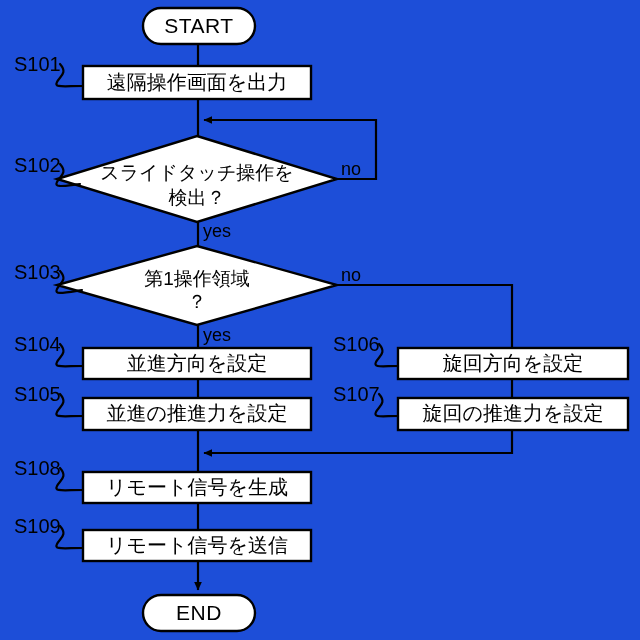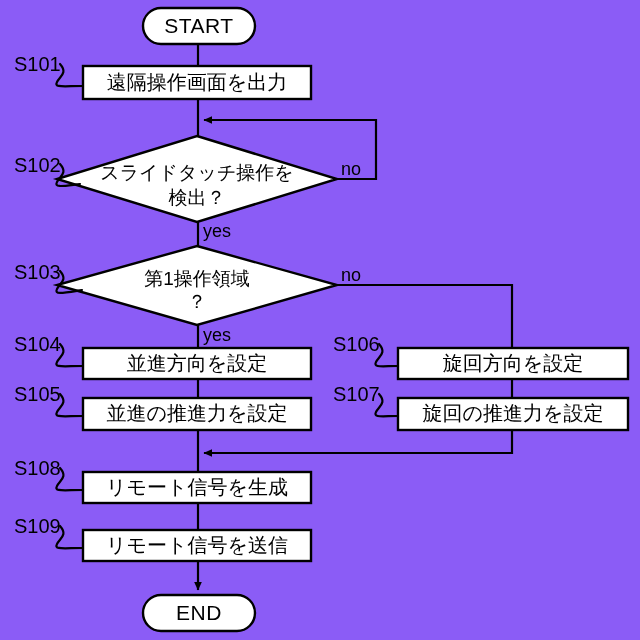--- a/index.html
+++ b/index.html
@@ -4,21 +4,21 @@
 <style>
   html, body {
     margin: 0;
     padding: 0;
     background: #ffffff;
   }
   #canvas {
     position: relative;
     width: 640px;
     height: 640px;
-    background: #8b5cf6;
+    background: #1d4ed8;
     font-family: "Liberation Sans", "DejaVu Sans", sans-serif;
     overflow: hidden;
   }
   #flow-svg {
     position: absolute;
     left: 0;
     top: 0;
     width: 640px;
     height: 640px;
   }

